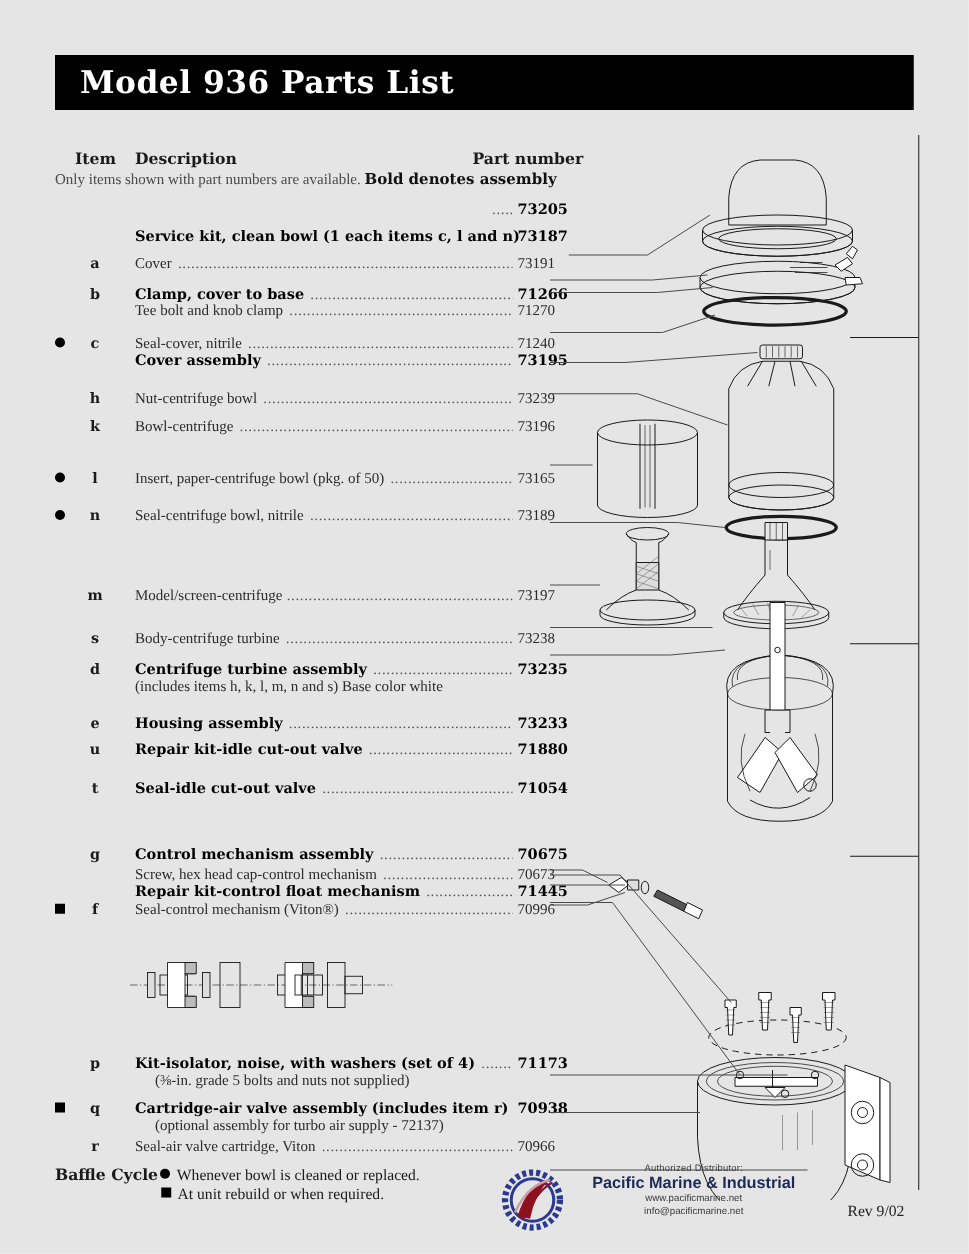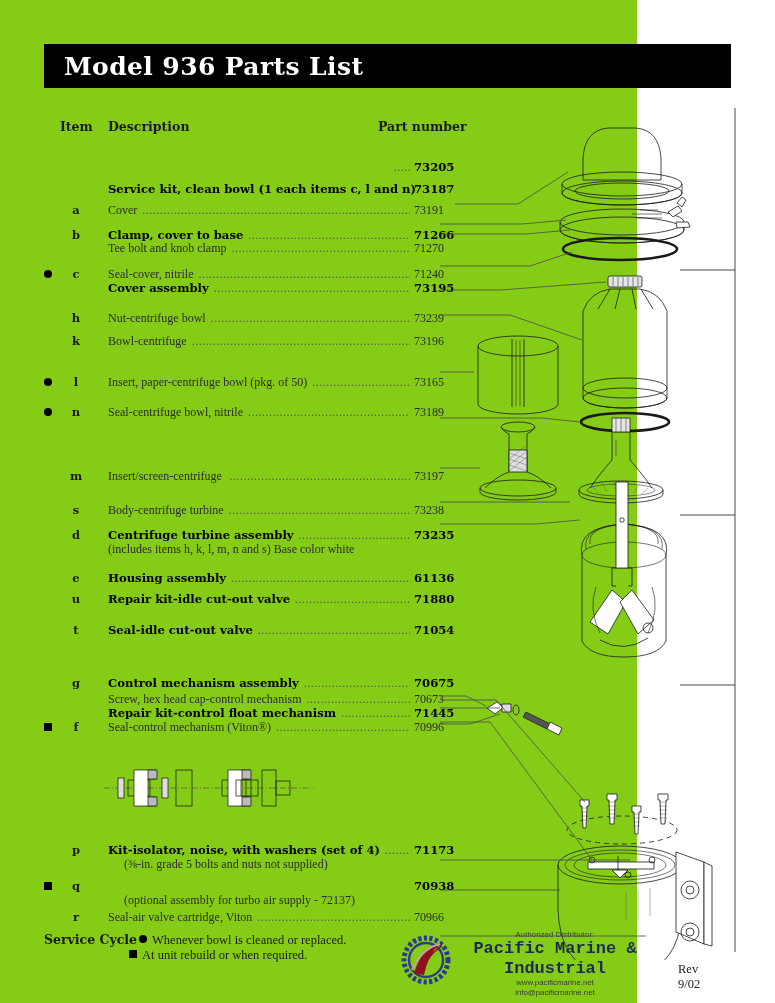--- a/index.html
+++ b/index.html
@@ -1,19 +1,19 @@
 <!DOCTYPE html>
 <html><head>
 <meta charset="utf-8">
 <style>
   html,body{margin:0;padding:0;background:#ffffff;}
   body{width:775px;height:1003px;position:relative;overflow:hidden;
        font-family:"Liberation Serif", serif;color:#1a1a1a;}
 
-  .page{position:absolute;left:0;top:0;width:637px;height:1003px;background:#84cc16;}
+  .page{position:absolute;left:0;top:0;width:775px;height:1003px;background:#e5e5e5;}
 
   
   .title-bar{position:absolute;left:44px;top:44px;width:687px;height:44px;
              background:#000;}
   .title-bar .title-text{position:absolute;left:20px;top:50%;
              transform:translateY(-50%);
              color:#fff;font-family:"DejaVu Serif", serif;font-weight:700;
              font-size:25px;letter-spacing:.4px;}
 
   
@@ -54,21 +54,21 @@
   .dot-m{display:inline-block;width:8px;height:8px;border-radius:50%;
          background:#000;margin:0 5px 0 2px;vertical-align:1px;}
   .sq-m{display:inline-block;width:8px;height:8px;background:#000;
         margin:0 5px 0 2px;vertical-align:1px;}
 
   .distrib{position:absolute;left:398px;top:930px;width:250px;height:60px;}
   .distrib .logo{position:absolute;left:0;top:2px;width:56px;height:56px;}
   .distrib .dtxt{position:absolute;left:62px;top:0;width:190px;text-align:center;
                  font-family:"Liberation Sans", sans-serif;}
   .distrib .d1{font-size:7.5px;color:#3a3a3a;letter-spacing:.2px;}
-  .distrib .d2{font-size:17px;font-weight:700;color:#1b2a55;line-height:1.15;font-family:Liberation Mono, monospace;}
+  .distrib .d2{font-size:13px;font-weight:700;color:#1b2a55;line-height:1.15;}
   .distrib .d3{font-size:7.8px;color:#3a3a3a;line-height:1.25;}
 
   .rev{position:absolute;left:678px;top:962px;font-size:12.5px;color:#222;}
 
   
   .art{position:absolute;left:440px;top:100px;width:335px;height:860px;}
   .art svg{display:block;}
 
   
   .xsec{position:absolute;left:104px;top:758px;width:210px;height:60px;}
@@ -79,20 +79,23 @@
 <div class="page">
 
   <div class="title-bar">
     <div class="title-text">Model 936 Parts List</div>
   </div>
 
   <div class="col-head ch-item">Item</div>
   <div class="col-head ch-desc">Description</div>
   <div class="col-head ch-part">Part number</div>
 
+  <div class="note-line">
+    <span>Only items shown with part numbers are available. </span><b>Bold denotes assembly</b>
+  </div>
 
   <div class="rows" id="rows-host">
       <div class="row bold" style="top: 160px;">
         <span class="item"></span>
         <span class="pn">73205</span>
         <span class="dots" style="left: 349.625px; width: 16.375px;">........................................................................................................................</span>
       </div>
       <div class="row bold" style="top: 182px;">
         <span class="item"></span>
         <span class="desc">Service kit, clean bowl (1 each items c, l and n)</span>
@@ -151,21 +154,21 @@
       </div>
       <div class="row" style="top: 405px;">
         <span class="bullet circle"></span>
         <span class="item">n</span>
         <span class="desc">Seal-centrifuge bowl, nitrile</span>
         <span class="pn">73189</span>
         <span class="dots" style="left: 203.953px; width: 162.047px;">........................................................................................................................</span>
       </div>
       <div class="row" style="top: 469px;">
         <span class="item">m</span>
-        <span class="desc">Insert/screen-centrifuge</span>
+        <span class="desc">Model/screen-centrifuge</span>
         <span class="pn">73197</span>
         <span class="dots" style="left: 185.391px; width: 180.609px;">........................................................................................................................</span>
       </div>
       <div class="row" style="top: 503px;">
         <span class="item">s</span>
         <span class="desc">Body-centrifuge turbine</span>
         <span class="pn">73238</span>
         <span class="dots" style="left: 184.641px; width: 181.359px;">........................................................................................................................</span>
       </div>
       <div class="row bold" style="top: 528px;">
@@ -174,21 +177,21 @@
         <span class="pn">73235</span>
         <span class="dots" style="left: 254.547px; width: 111.453px;">........................................................................................................................</span>
       </div>
       <div class="row" style="top: 542px;">
         <span class="item"></span>
         <span class="desc">(includes items h, k, l, m, n and s) Base color white</span>
       </div>
       <div class="row bold" style="top: 571px;">
         <span class="item">e</span>
         <span class="desc">Housing assembly</span>
-        <span class="pn">61136</span>
+        <span class="pn">73233</span>
         <span class="dots" style="left: 187.078px; width: 178.922px;">........................................................................................................................</span>
       </div>
       <div class="row bold" style="top: 592px;">
         <span class="item">u</span>
         <span class="desc">Repair kit-idle cut-out valve</span>
         <span class="pn">71880</span>
         <span class="dots" style="left: 251.094px; width: 114.906px;">........................................................................................................................</span>
       </div>
       <div class="row bold" style="top: 623px;">
         <span class="item">t</span>
@@ -227,20 +230,21 @@
         <span class="pn">71173</span>
         <span class="dots" style="left: 341px; width: 25px;">........................................................................................................................</span>
       </div>
       <div class="row" style="top: 857px;">
         <span class="item"></span>
         <span class="desc" style="left: 80px;">(⅜-in. grade 5 bolts and nuts not supplied)</span>
       </div>
       <div class="row bold" style="top: 879px;">
         <span class="bullet square"></span>
         <span class="item">q</span>
+        <span class="desc">Cartridge-air valve assembly (includes item r)</span>
         <span class="pn">70938</span>
         <span class="dots" style="left: 367.766px; width: 0px;">........................................................................................................................</span>
       </div>
       <div class="row" style="top: 893px;">
         <span class="item"></span>
         <span class="desc" style="left: 80px;">(optional assembly for turbo air supply - 72137)</span>
       </div>
       <div class="row" style="top: 910px;">
         <span class="item">r</span>
         <span class="desc">Seal-air valve cartridge, Viton</span>
@@ -457,21 +461,21 @@
         <line x1="50" y1="622" x2="152" y2="760" stroke="#4a4a4a"></line>
         <line x1="0" y1="760" x2="190" y2="760" stroke="#4a4a4a"></line>
         <line x1="0" y1="790" x2="120" y2="790" stroke="#4a4a4a"></line>
         <line x1="0" y1="836" x2="206" y2="836" stroke="#4a4a4a"></line>
       </g>
     </svg>
   </div>
 
   <div class="svc">
     <div class="ln ln1">
-      <span class="lbl">Service Cycle</span><span class="dot-m"></span><span>Whenever bowl is cleaned or replaced.</span>
+      <span class="lbl">Baffle Cycle</span><span class="dot-m"></span><span>Whenever bowl is cleaned or replaced.</span>
     </div>
     <div class="ln ln2">
       <span class="sq-m"></span><span>At unit rebuild or when required.</span>
     </div>
   </div>
 
   <div class="distrib">
     <div class="logo">
       <svg width="56" height="56" viewBox="0 0 56 56">
         <g>

